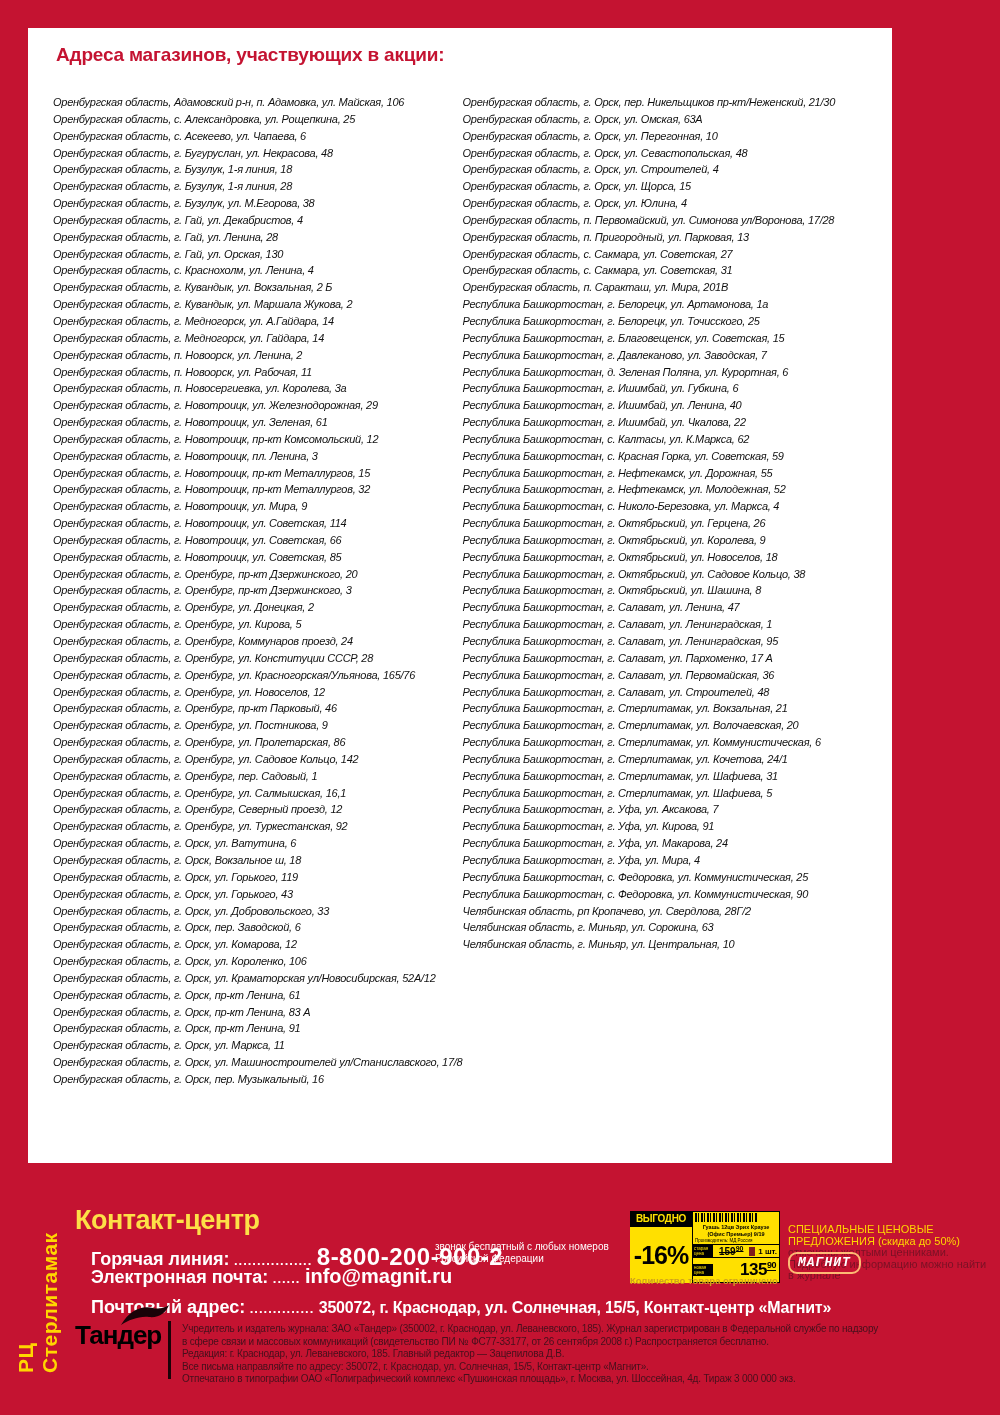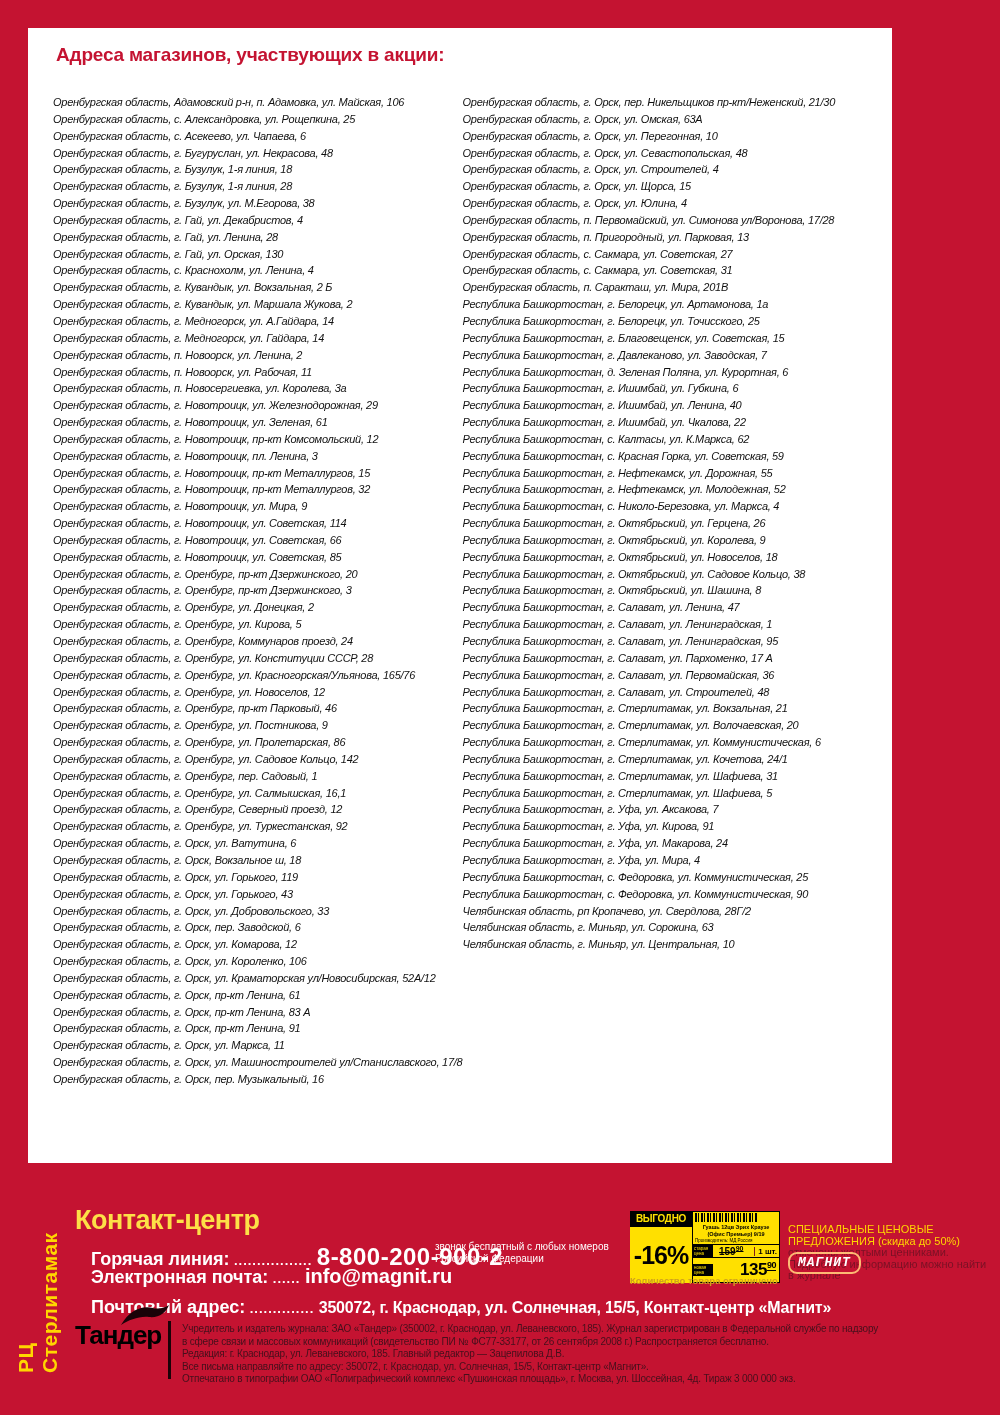--- a/index.html
+++ b/index.html
@@ -29,21 +29,21 @@
   .tag-badge{background:#000;color:#ffe000;font-size:10px;font-weight:bold;text-align:center;padding:2px 0 3px;letter-spacing:-0.3px;}
   .tag-discount{flex:1;display:flex;align-items:center;justify-content:center;font-size:25px;font-weight:bold;color:#000;letter-spacing:-1px;}
   .tag-right{flex:1;border:1px solid #000;background:#ffe000;display:flex;flex-direction:column;font-family:"Liberation Sans",sans-serif;}
   .tag-barcode{height:9px;margin:1px 22px 1px 2px;background:repeating-linear-gradient(90deg,#000 0 2px,#ffe000 2px 3px,#000 3px 4px,#ffe000 4px 6px);}
   .tag-name{font-size:5.5px;font-weight:bold;color:#000;text-align:center;line-height:6.5px;padding:1px 2px;}
   .tag-producer{font-size:4.5px;color:#000;padding:0 2px 1px;border-bottom:1px solid #000;}
   .tag-row{display:flex;align-items:center;border-bottom:1px solid #000;}
   .tag-price-label{background:#000;color:#ffe000;font-size:4.5px;line-height:5px;width:18px;padding:1px;}
   .old-price{font-size:10px;font-weight:bold;color:#000;text-decoration:line-through;margin-left:6px;}
   .old-price .cents{font-size:7px;vertical-align:super;}
-  .tag-qty{font-size:8px;font-weight:bold;color:#000;margin-left:auto;margin-right:2px;border-left:1px solid #7f1d1d;padding-left:3px;}
+  .tag-qty{font-size:8px;font-weight:bold;color:#000;margin-left:auto;margin-right:2px;border-left:6px solid #7f1d1d;padding-left:3px;}
   .tag-row.new{border-bottom:none;flex:1;}
   .new-price{font-size:17px;font-weight:bold;color:#000;margin-left:auto;margin-right:3px;letter-spacing:-0.5px;}
   .new-price .cents{font-size:9px;vertical-align:super;text-decoration:underline;}
   .limited-note{position:absolute;left:630px;top:112px;font-size:9.5px;font-weight:bold;color:#cfa01d;}
 
   
   .promo{position:absolute;left:788px;top:50px;width:200px;font-size:11px;font-weight:normal;line-height:11.5px;}
   .promo .hl{color:#ffd600;}
   .promo .rest{color:#7a1125;}
   .magnit-logo{position:absolute;left:788px;top:89px;border:2px solid #fdba74;border-radius:9px;padding:1px 8px 2px;color:#fff;font-size:13px;font-weight:bold;font-style:italic;letter-spacing:1px;font-family:Liberation Mono, monospace;}

